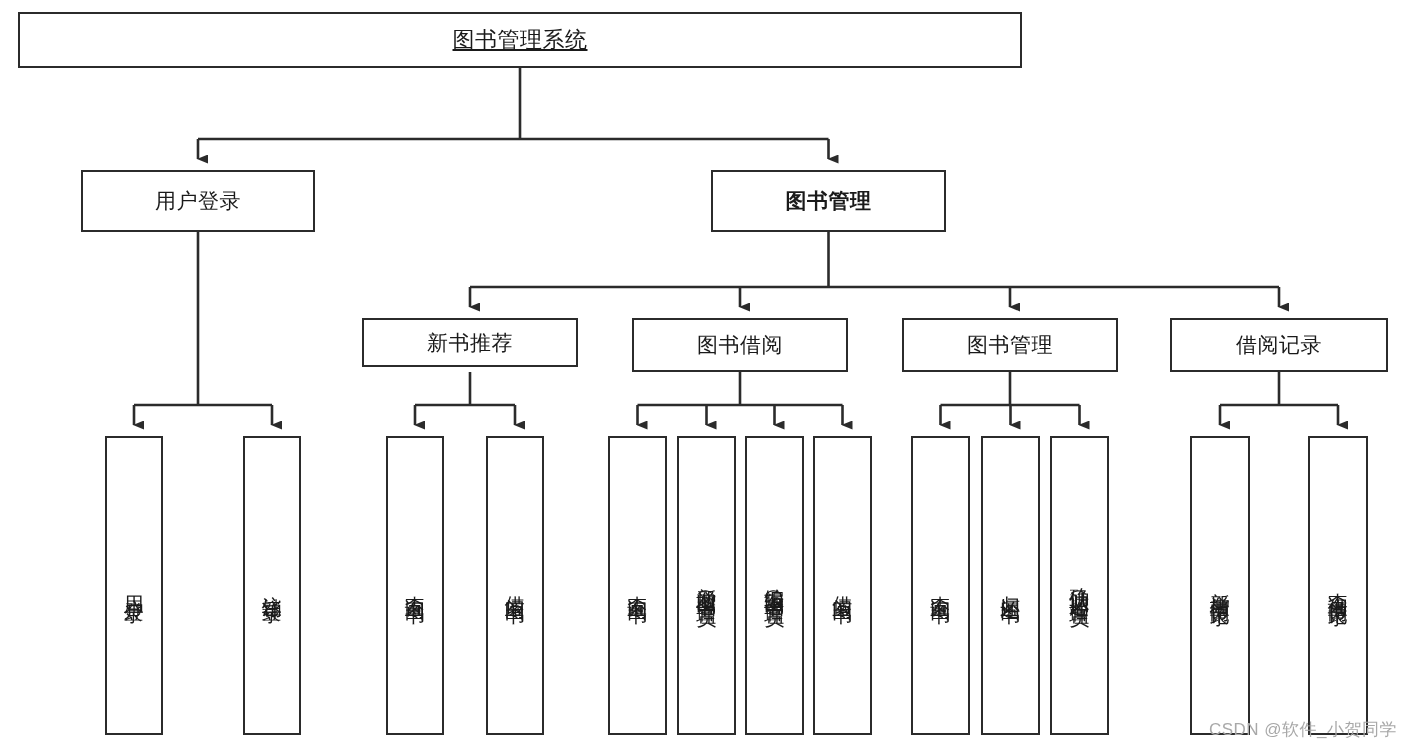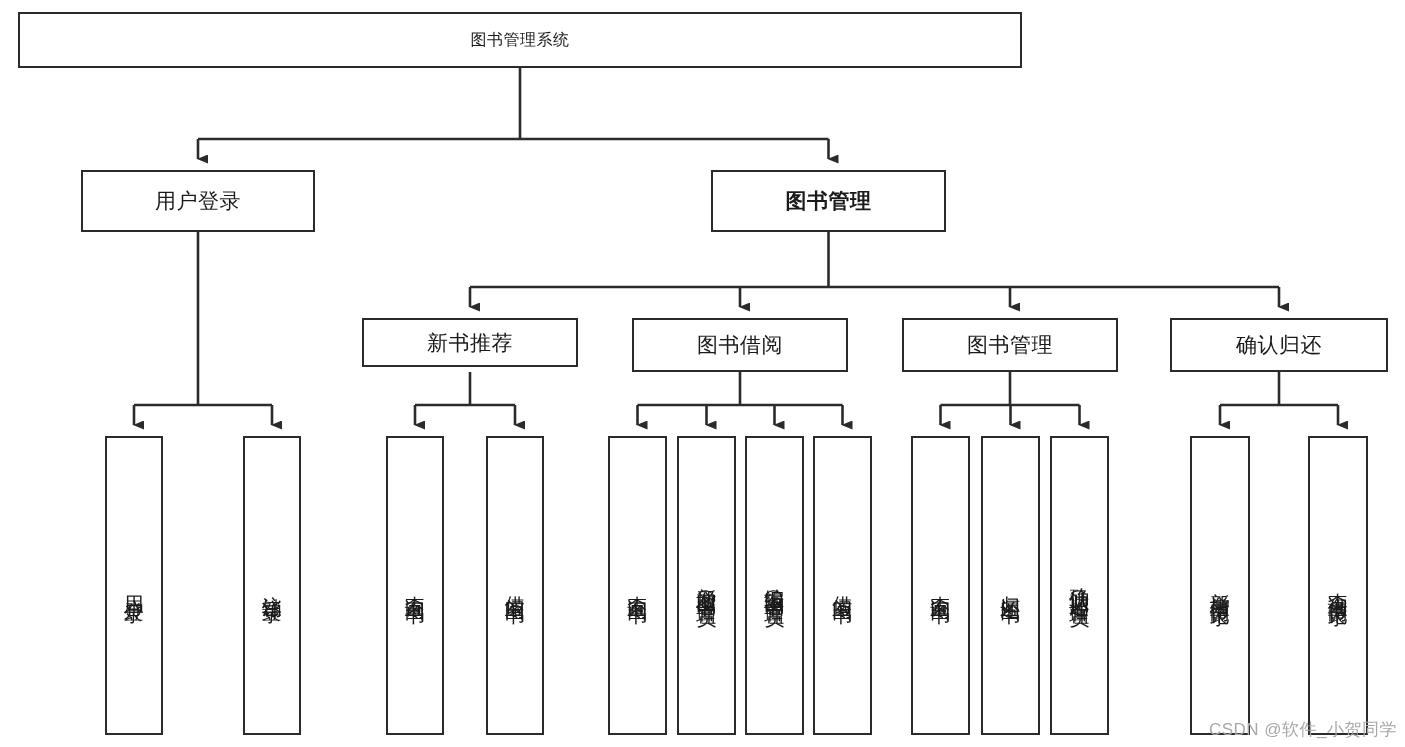--- a/index.html
+++ b/index.html
@@ -41,21 +41,21 @@
   .node.horiz .label {
     writing-mode: horizontal-tb;
     font-size: 21px;
   }
   .node.vert .label {
     writing-mode: vertical-rl;
     text-orientation: upright;
     font-size: 20px;
     letter-spacing: 3px;
   }
-  .node.root .label { font-size: 16px; }
+  .node.root .label { font-size: 22px; text-decoration: underline; }
   .watermark {
     position: absolute;
     right: 8px;
     bottom: 6px;
     font-size: 17px;
     color: #a8a8a8;
     white-space: nowrap;
     letter-spacing: 0.5px;
   }
 </style>
@@ -120,21 +120,21 @@
       <div class="node horiz" style="left: 362px; top: 318px; width: 216px; height: 49px;">
         <span class="label">新书推荐</span>
       </div>
       <div class="node horiz" style="left: 632px; top: 318px; width: 216px; height: 54px;">
         <span class="label">图书借阅</span>
       </div>
       <div class="node horiz" style="left: 902px; top: 318px; width: 216px; height: 54px;">
         <span class="label">图书管理</span>
       </div>
       <div class="node horiz" style="left: 1170px; top: 318px; width: 218px; height: 54px;">
-        <span class="label">确认归还</span>
+        <span class="label">借阅记录</span>
       </div>
       <div class="node vert" style="left: 105px; top: 436px; width: 58px; height: 299px;">
         <span class="label">用户登录</span>
       </div>
       <div class="node vert" style="left: 243px; top: 436px; width: 58px; height: 299px;">
         <span class="label">注销登录</span>
       </div>
       <div class="node vert" style="left: 386px; top: 436px; width: 58px; height: 299px;">
         <span class="label">查询图书</span>
       </div>

